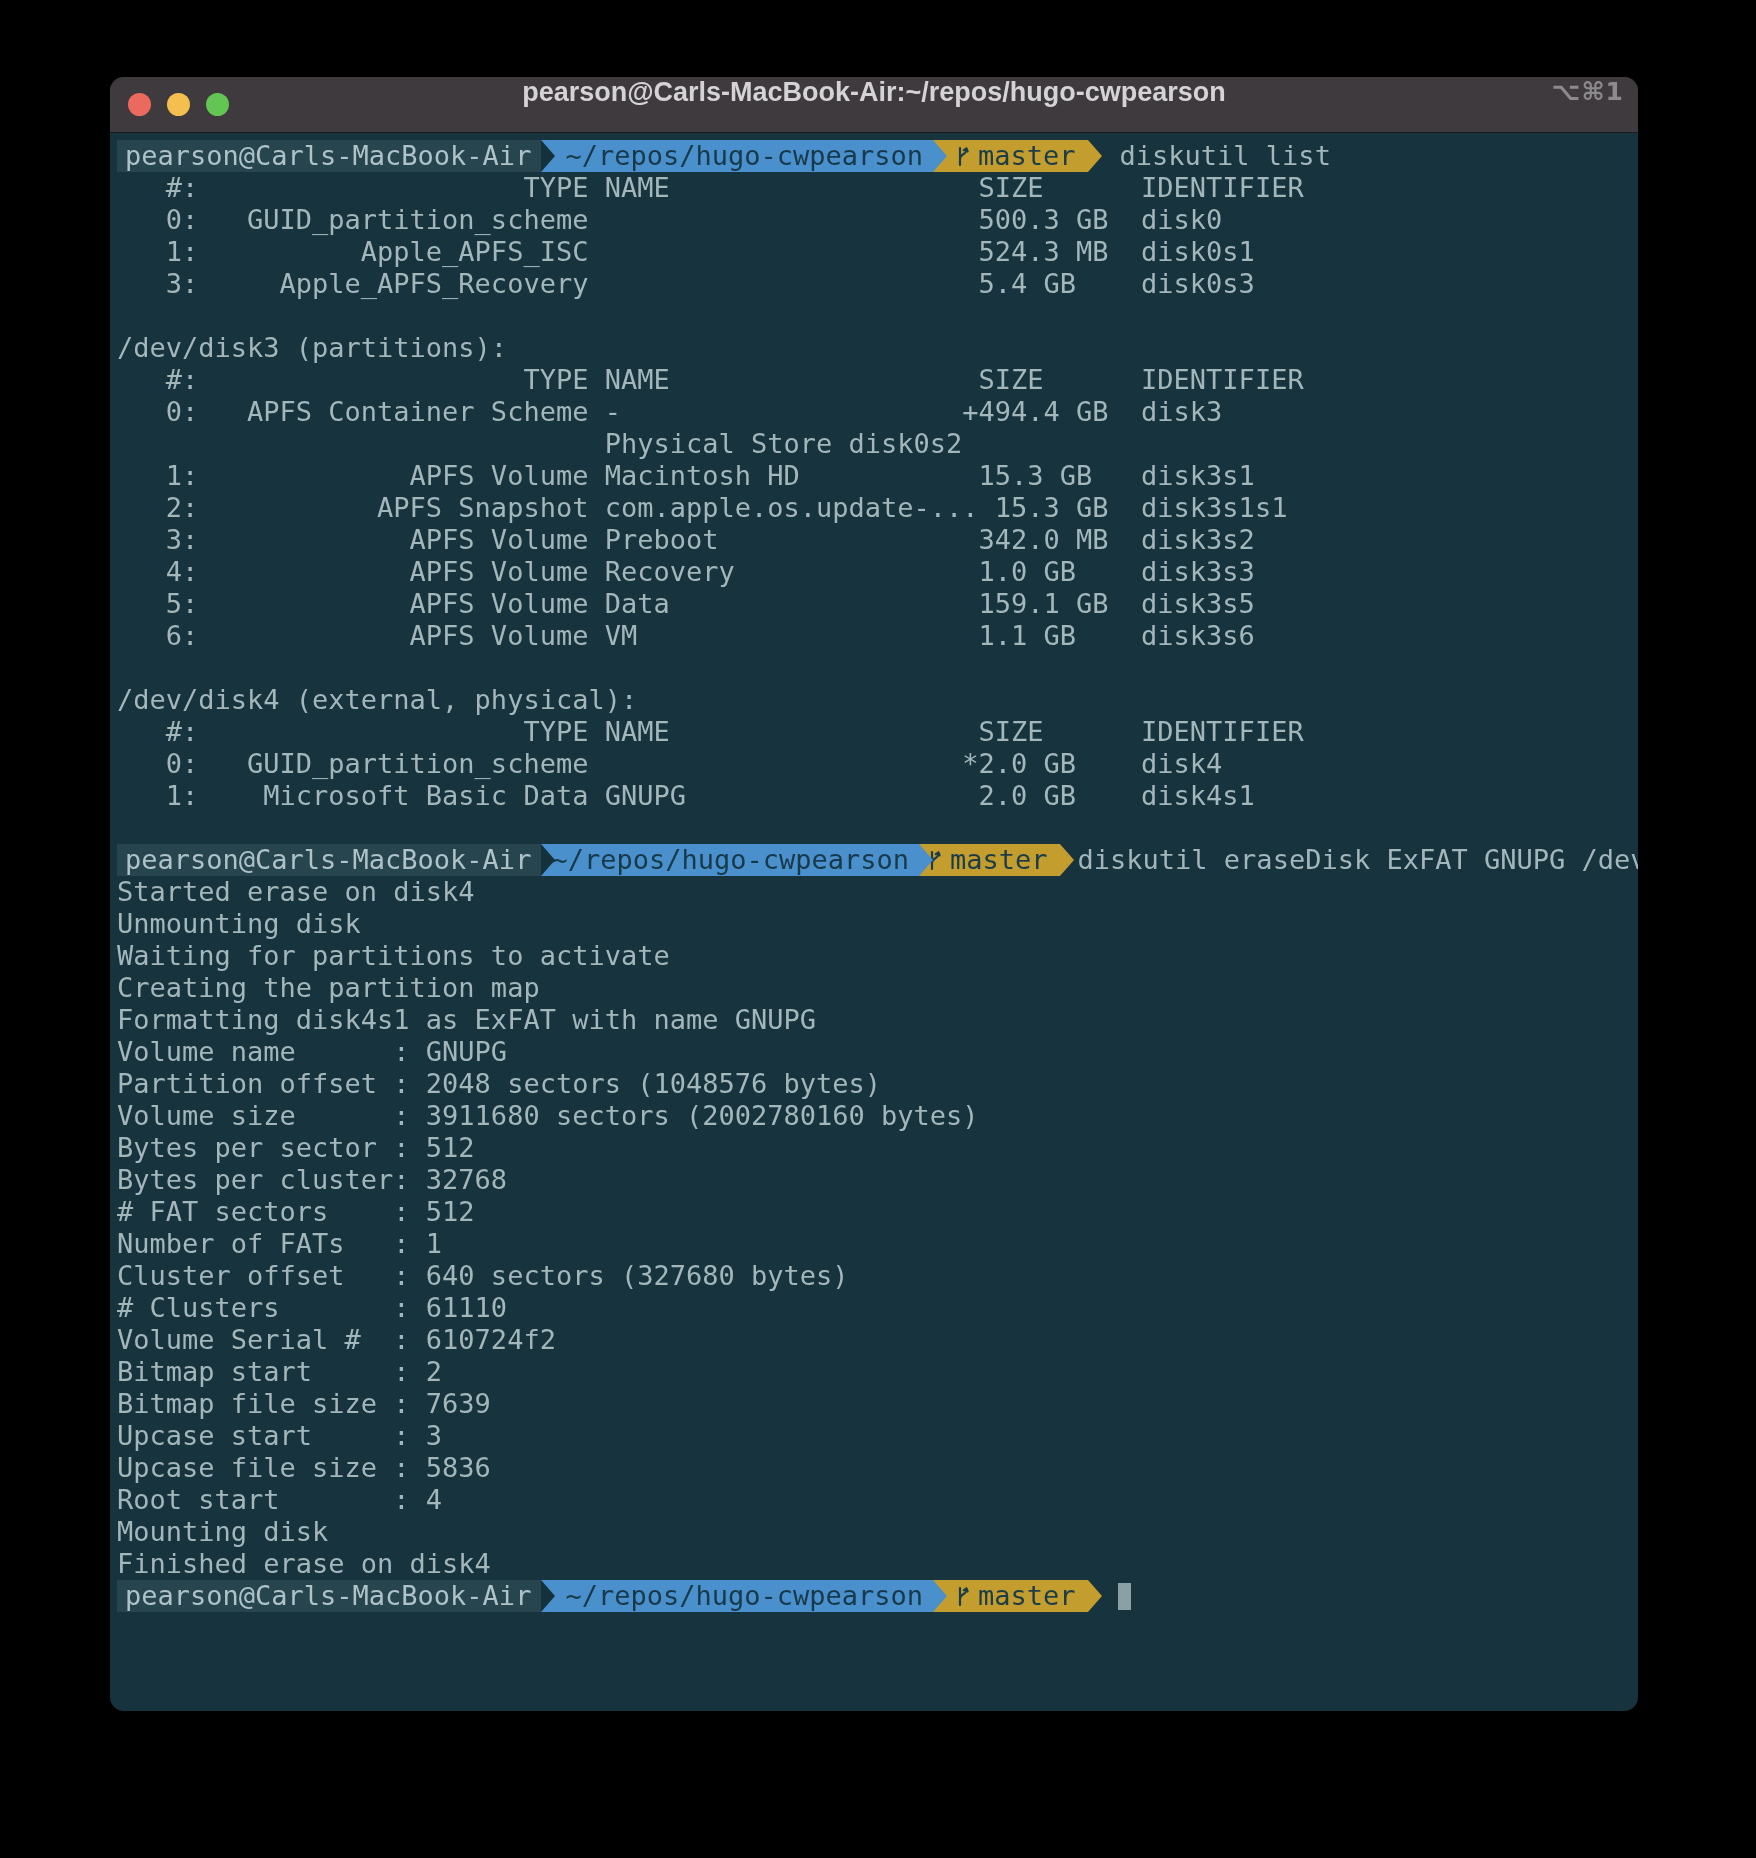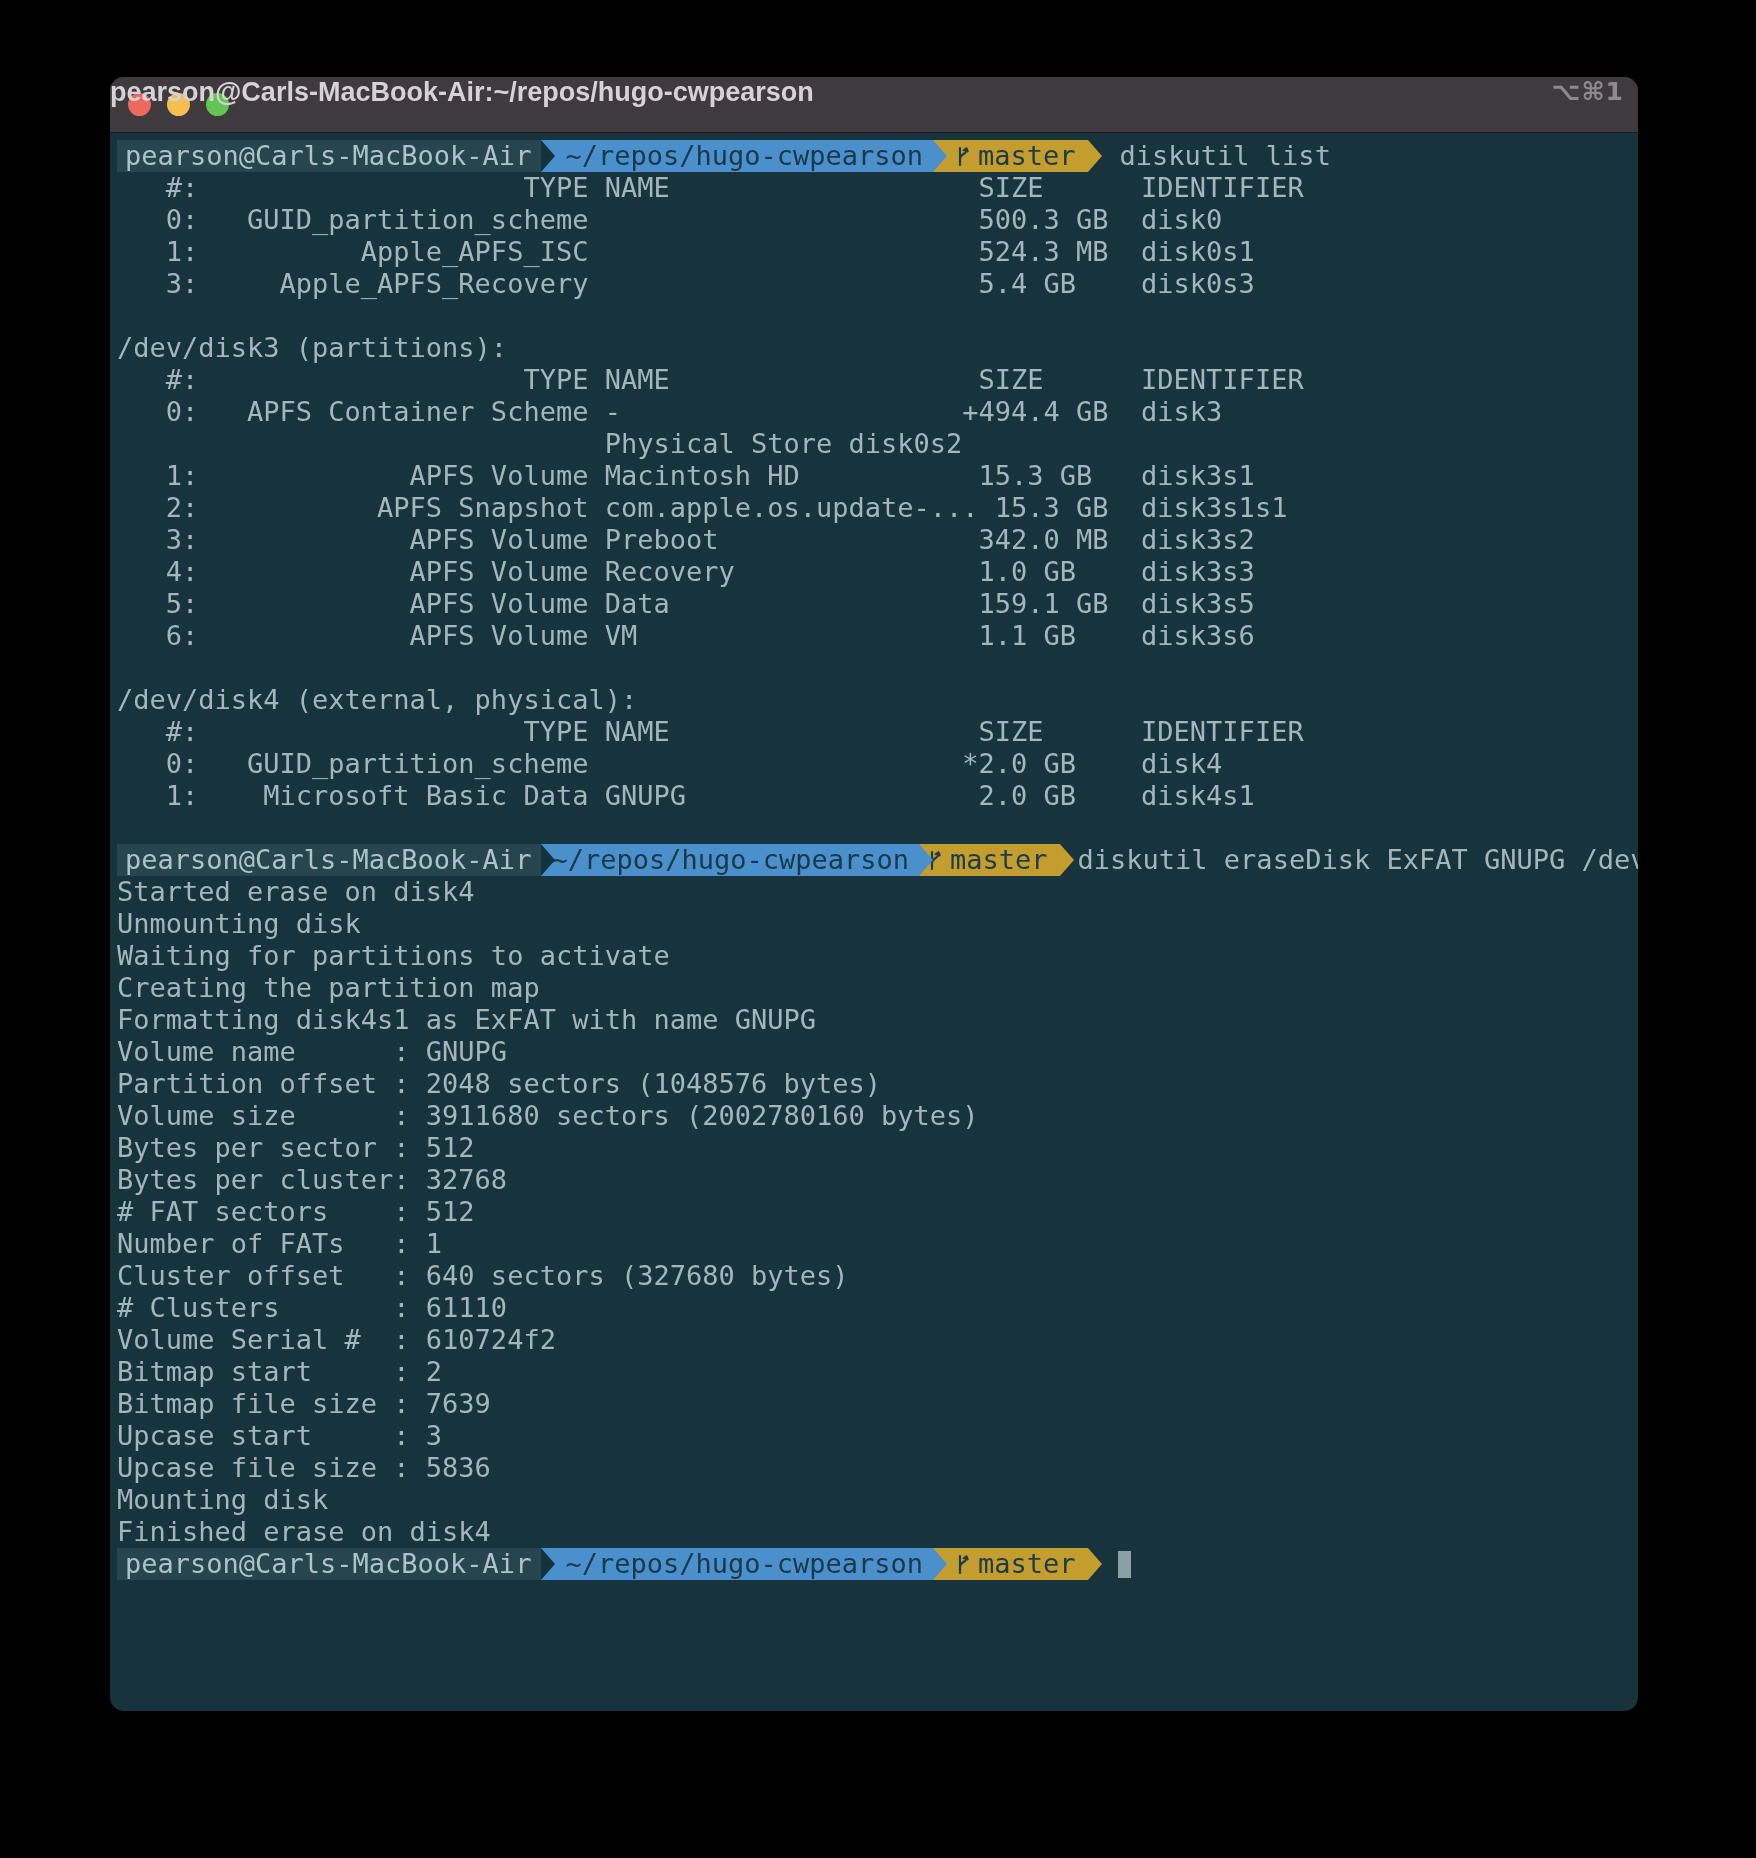--- a/index.html
+++ b/index.html
@@ -9,21 +9,21 @@
     box-shadow:0 22px 70px rgba(0,0,0,.65);
     font-family:"DejaVu Sans Mono",monospace;
   }
   .titlebar{
     position:relative;height:55px;background:var(--titlebar-bg);
     border-bottom:1px solid #1c1a1c;
   }
   .lights{position:absolute;left:18px;top:0;height:55px;display:flex;align-items:center;gap:16px;}
   .light{width:23px;height:23px;border-radius:50%;}
   .title{
-    position:absolute;left:0;right:0;top:0;height:55px;line-height:55px;text-align:left;
+    position:absolute;left:0;right:0;top:0;height:55px;line-height:55px;text-align:center;
     color:var(--title-text);font:700 27px "Liberation Sans",sans-serif;
   }
   .shortcut{
     position:absolute;right:14px;top:0;height:55px;line-height:57px;
     color:var(--shortcut-text);font:600 25px "DejaVu Sans",sans-serif;letter-spacing:1px;
   }
   .term{
     position:relative;padding:7px 0 0 7px;height:1571px;
     font-size:27px;color:var(--output-text);
   }
@@ -96,19 +96,20 @@
       <div class="row out">Bytes per cluster: 32768</div>
       <div class="row out"># FAT sectors    : 512</div>
       <div class="row out">Number of FATs   : 1</div>
       <div class="row out">Cluster offset   : 640 sectors (327680 bytes)</div>
       <div class="row out"># Clusters       : 61110</div>
       <div class="row out">Volume Serial #  : 610724f2</div>
       <div class="row out">Bitmap start     : 2</div>
       <div class="row out">Bitmap file size : 7639</div>
       <div class="row out">Upcase start     : 3</div>
       <div class="row out">Upcase file size : 5836</div>
+      <div class="row out">Root start       : 4</div>
       <div class="row out">Mounting disk</div>
       <div class="row out">Finished erase on disk4</div>
       <div class="row prompt"><span class="seg seg-user">pearson@Carls-MacBook-Air</span><span class="sep" style="background: rgb(74, 144, 204);"><i style="border-left-color: rgb(21, 49, 60);"></i></span><span class="seg seg-dir">~/repos/hugo-cwpearson</span><span class="sep" style="background: rgb(195, 157, 46);"><i style="border-left-color: rgb(74, 144, 204);"></i></span><span class="seg seg-git"><svg width="16" height="24" viewBox="0 0 16 24">
             <path d="M5 4 V21 M5 15 C5 9.5, 11.5 11, 11.5 5.5 M11.5 4.5 L8.8 6.2 M11.5 4.5 L12.6 7.4" fill="none" stroke="#1d3c49" stroke-width="2.2" stroke-linecap="round"></path>
           </svg><span>master</span></span><span class="sep"><i style="border-left-color: rgb(195, 157, 46);"></i></span><span class="cursor"></span></div>
     </div>
 </div>
 
 </body></html>

